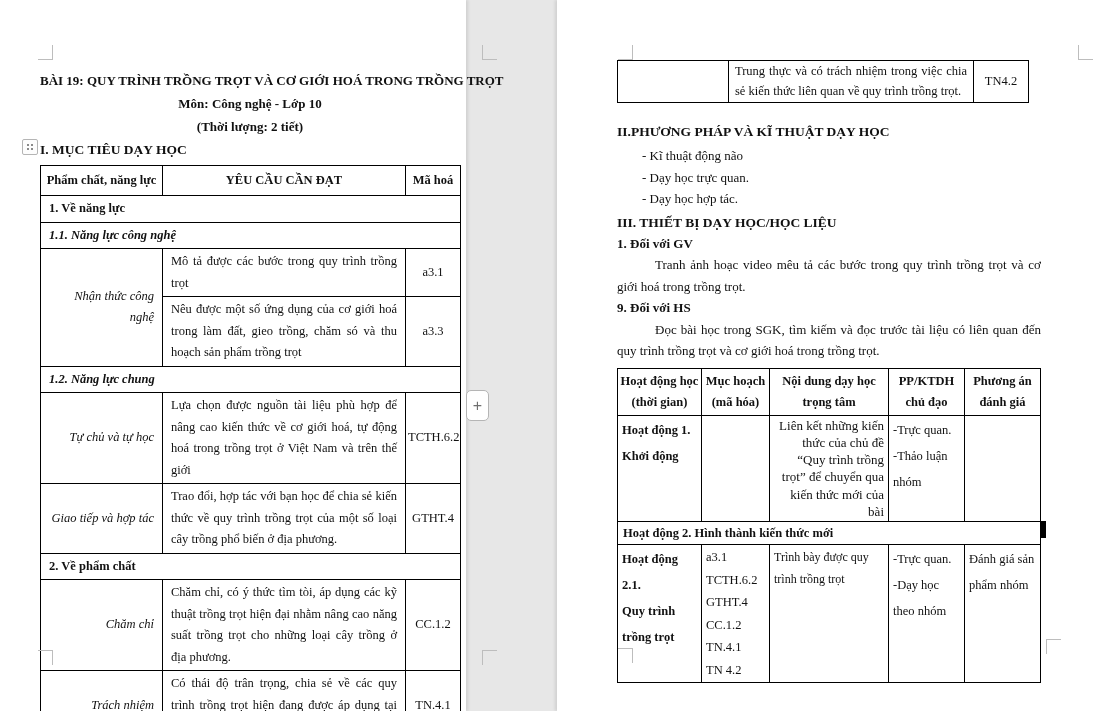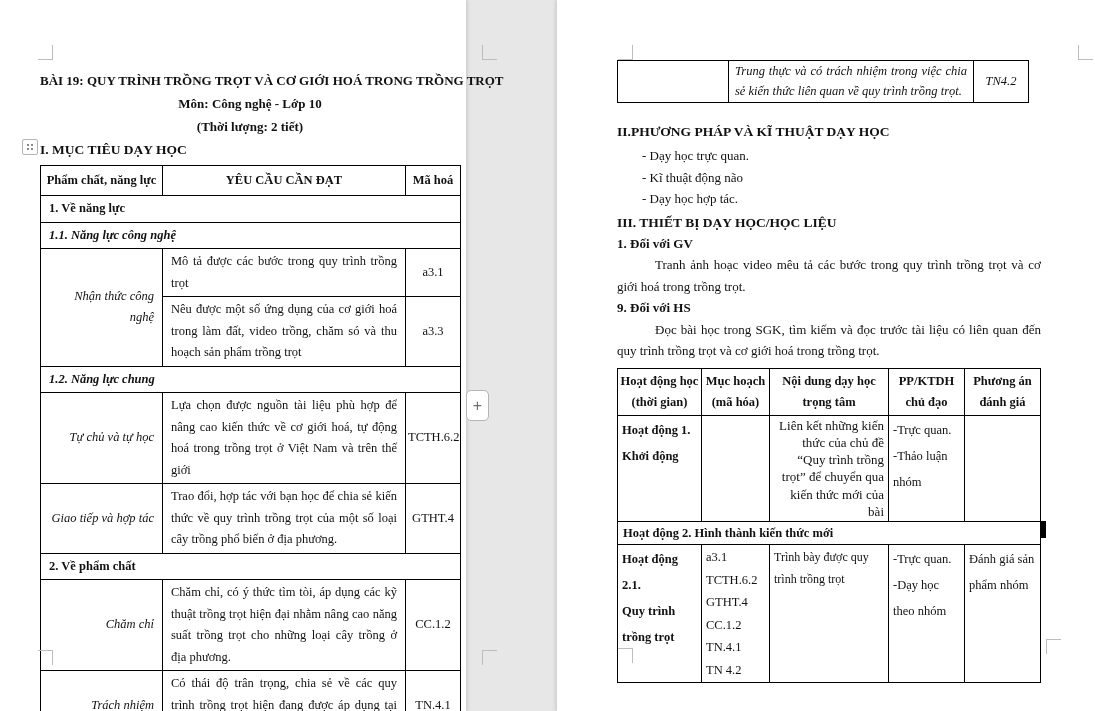--- a/index.html
+++ b/index.html
@@ -53,21 +53,21 @@
   .plus-btn {
     position:absolute; left:466px; top:390px; width:23px; height:31px;
     border:1px solid #b5b5b5; border-radius:5px; background:#fff;
     color:#6f6f6f; font-size:16px; font-family:"Liberation Sans", sans-serif;
     display:flex; align-items:center; justify-content:center; cursor:pointer;
   }
   .black-marker { position:absolute; left:1040px; top:521px; width:6px; height:17px; background:#000; }
 
   
   .content-right { position:absolute; left:60px; top:0; width:424px; font-size:13px; }
-  .t-cont { width:411px; margin-top:60px;font-style:italic; }
+  .t-cont { width:411px; margin-top:60px; }
   .t-cont td { font-size:12.5px; line-height:19.5px; padding:1px 6px; }
   .t-cont td.req { text-align:justify; }
   .t-cont td.code { text-align:center; }
 
   .h-sec2 { font-weight:bold; font-size:13.5px; line-height:20px; margin-top:19px; }
   .methods { margin-top:3px; padding-left:25px; }
   .methods div { line-height:21.5px; }
   .h-sub { font-weight:bold; font-size:13px; line-height:21.5px; }
   .para { text-align:justify; text-indent:38px; line-height:21.5px; }
 
@@ -110,21 +110,21 @@
       </tr>
       <tr class="secrow ital" style="height:24px">
         <td colspan="3">1.1. Năng lực công nghệ</td>
       </tr>
       <tr style="height:30px">
         <td class="lab" rowspan="2">Nhận thức công nghệ</td>
         <td class="req">Mô tả được các bước trong quy trình trồng trọt</td>
         <td class="code">a3.1</td>
       </tr>
       <tr style="height:66px">
-        <td class="req">Nêu được một số ứng dụng của cơ giới hoá trong làm đất, video trồng, chăm só và thu hoạch sản phẩm trồng trọt</td>
+        <td class="req">Nêu được một số ứng dụng của cơ giới hoá trong làm đất, gieo trồng, chăm só và thu hoạch sản phẩm trồng trọt</td>
         <td class="code">a3.3</td>
       </tr>
       <tr class="secrow ital" style="height:24px">
         <td colspan="3">1.2. Năng lực chung</td>
       </tr>
       <tr style="height:66px">
         <td class="lab">Tự chủ và tự học</td>
         <td class="req">Lựa chọn được nguồn tài liệu phù hợp để nâng cao kiến thức về cơ giới hoá, tự động hoá trong trồng trọt ở Việt Nam và trên thế giới</td>
         <td class="code">TCTH.6.2</td>
       </tr>
@@ -174,22 +174,22 @@
           <tr style="height:41px">
         <td></td>
         <td class="req">Trung thực và có trách nhiệm trong việc chia sẻ kiến thức liên quan về quy trình trồng trọt.</td>
         <td class="code">TN4.2</td>
       </tr>
     </tbody>
       </table>
 
     <div class="h-sec2">II.PHƯƠNG PHÁP VÀ KĨ THUẬT DẠY HỌC</div>
     <div class="methods">
+      <div>- Kĩ thuật động não</div>
       <div>- Dạy học trực quan.</div>
-      <div>- Kĩ thuật động não</div>
       <div>- Dạy học hợp tác.</div>
     </div>
 
     <div class="h-sec2" style="margin-top:3px">III. THIẾT BỊ DẠY HỌC/HỌC LIỆU</div>
     <div class="h-sub">1. Đối với GV</div>
     <div class="para">Tranh ảnh hoạc video mêu tả các bước trong quy trình trồng trọt và cơ giới hoá trong trồng trọt.</div>
     <div class="h-sub">9. Đối với HS</div>
     <div class="para">Đọc bài học trong SGK, tìm kiếm và đọc trước tài liệu có liên quan đến quy trình trồng trọt và cơ giới hoá trong trồng trọt.</div>
 
     <table class="t2">

